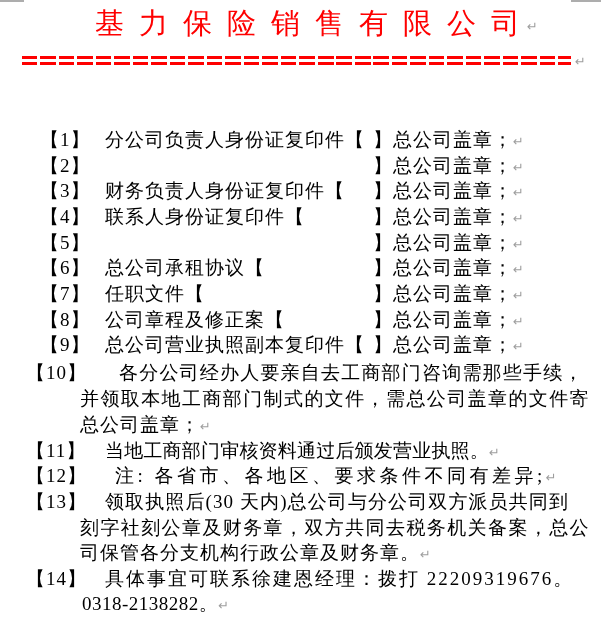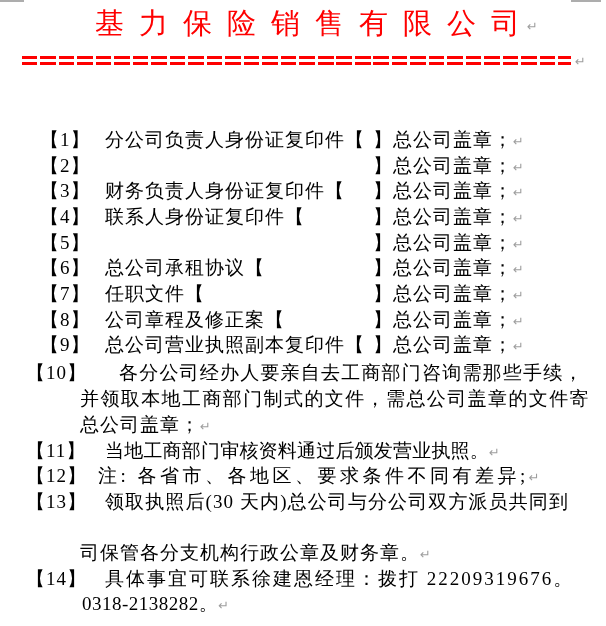--- a/index.html
+++ b/index.html
@@ -115,26 +115,29 @@
     <span class="pt" style="left:80px;letter-spacing:1px"><span>总公司盖章；</span><span class="ret">↵</span></span>
   </div>
 
   <div class="pl" style="top:440px">
     <span class="no">【11】</span>
     <span class="pt" style="left:105px;letter-spacing:0.2px"><span>当地工商部门审核资料通过后颁发营业执照。</span><span class="ret">↵</span></span>
   </div>
 
   <div class="pl" style="top:465px">
     <span class="no">【12】</span>
-    <span class="pt" style="left:98px;letter-spacing:3.5px"><span>注: 各省市、各地区、要求条件不同有差异;</span><span class="ret">↵</span></span>
+    <span class="pt" style="left:115px;letter-spacing:3.5px"><span>注: 各省市、各地区、要求条件不同有差异;</span><span class="ret">↵</span></span>
   </div>
 
   <div class="pl" style="top:491px">
     <span class="no">【13】</span>
     <span class="pt" style="left:105px;letter-spacing:1.1px"><span>领取执照后(30 天内)总公司与分公司双方派员共同到</span></span>
+  </div>
+  <div class="pl" style="top:517px">
+    <span class="pt" style="left:80px;letter-spacing:1.4px"><span>刻字社刻公章及财务章，双方共同去税务机关备案，总公</span></span>
   </div>
   <div class="pl" style="top:542px">
     <span class="pt" style="left:80px;letter-spacing:1px"><span>司保管各分支机构行政公章及财务章。</span><span class="ret">↵</span></span>
   </div>
 
   <div class="pl" style="top:568px">
     <span class="no">【14】</span>
     <span class="pt" style="left:105px;letter-spacing:2px"><span>具体事宜可联系徐建恩经理：拨打 22209319676。</span></span>
   </div>
   <div class="pl" style="top:593px">

